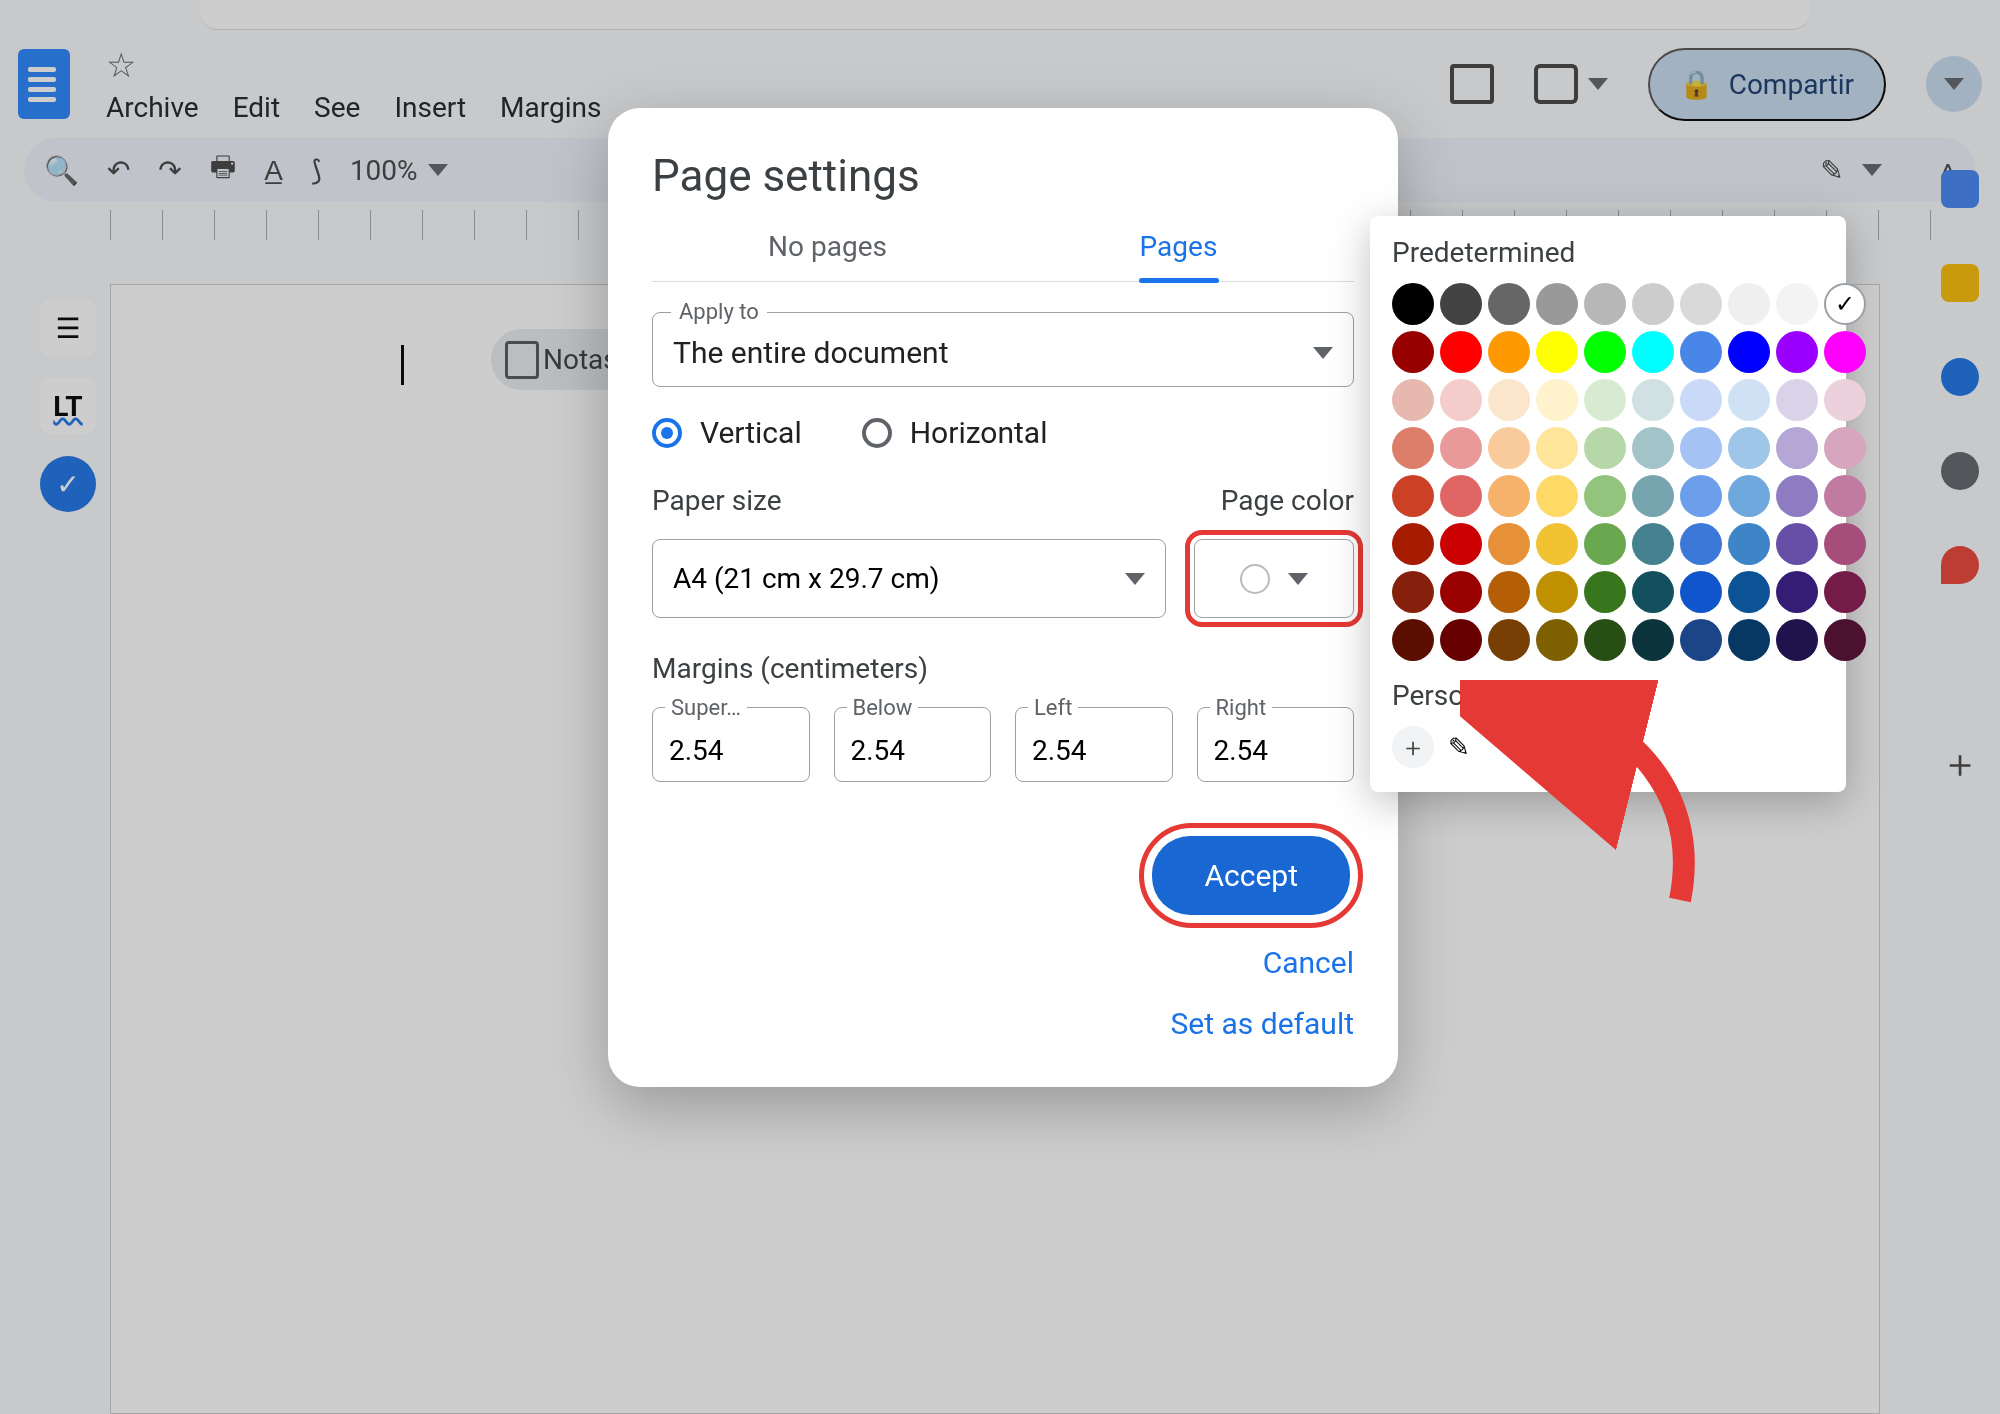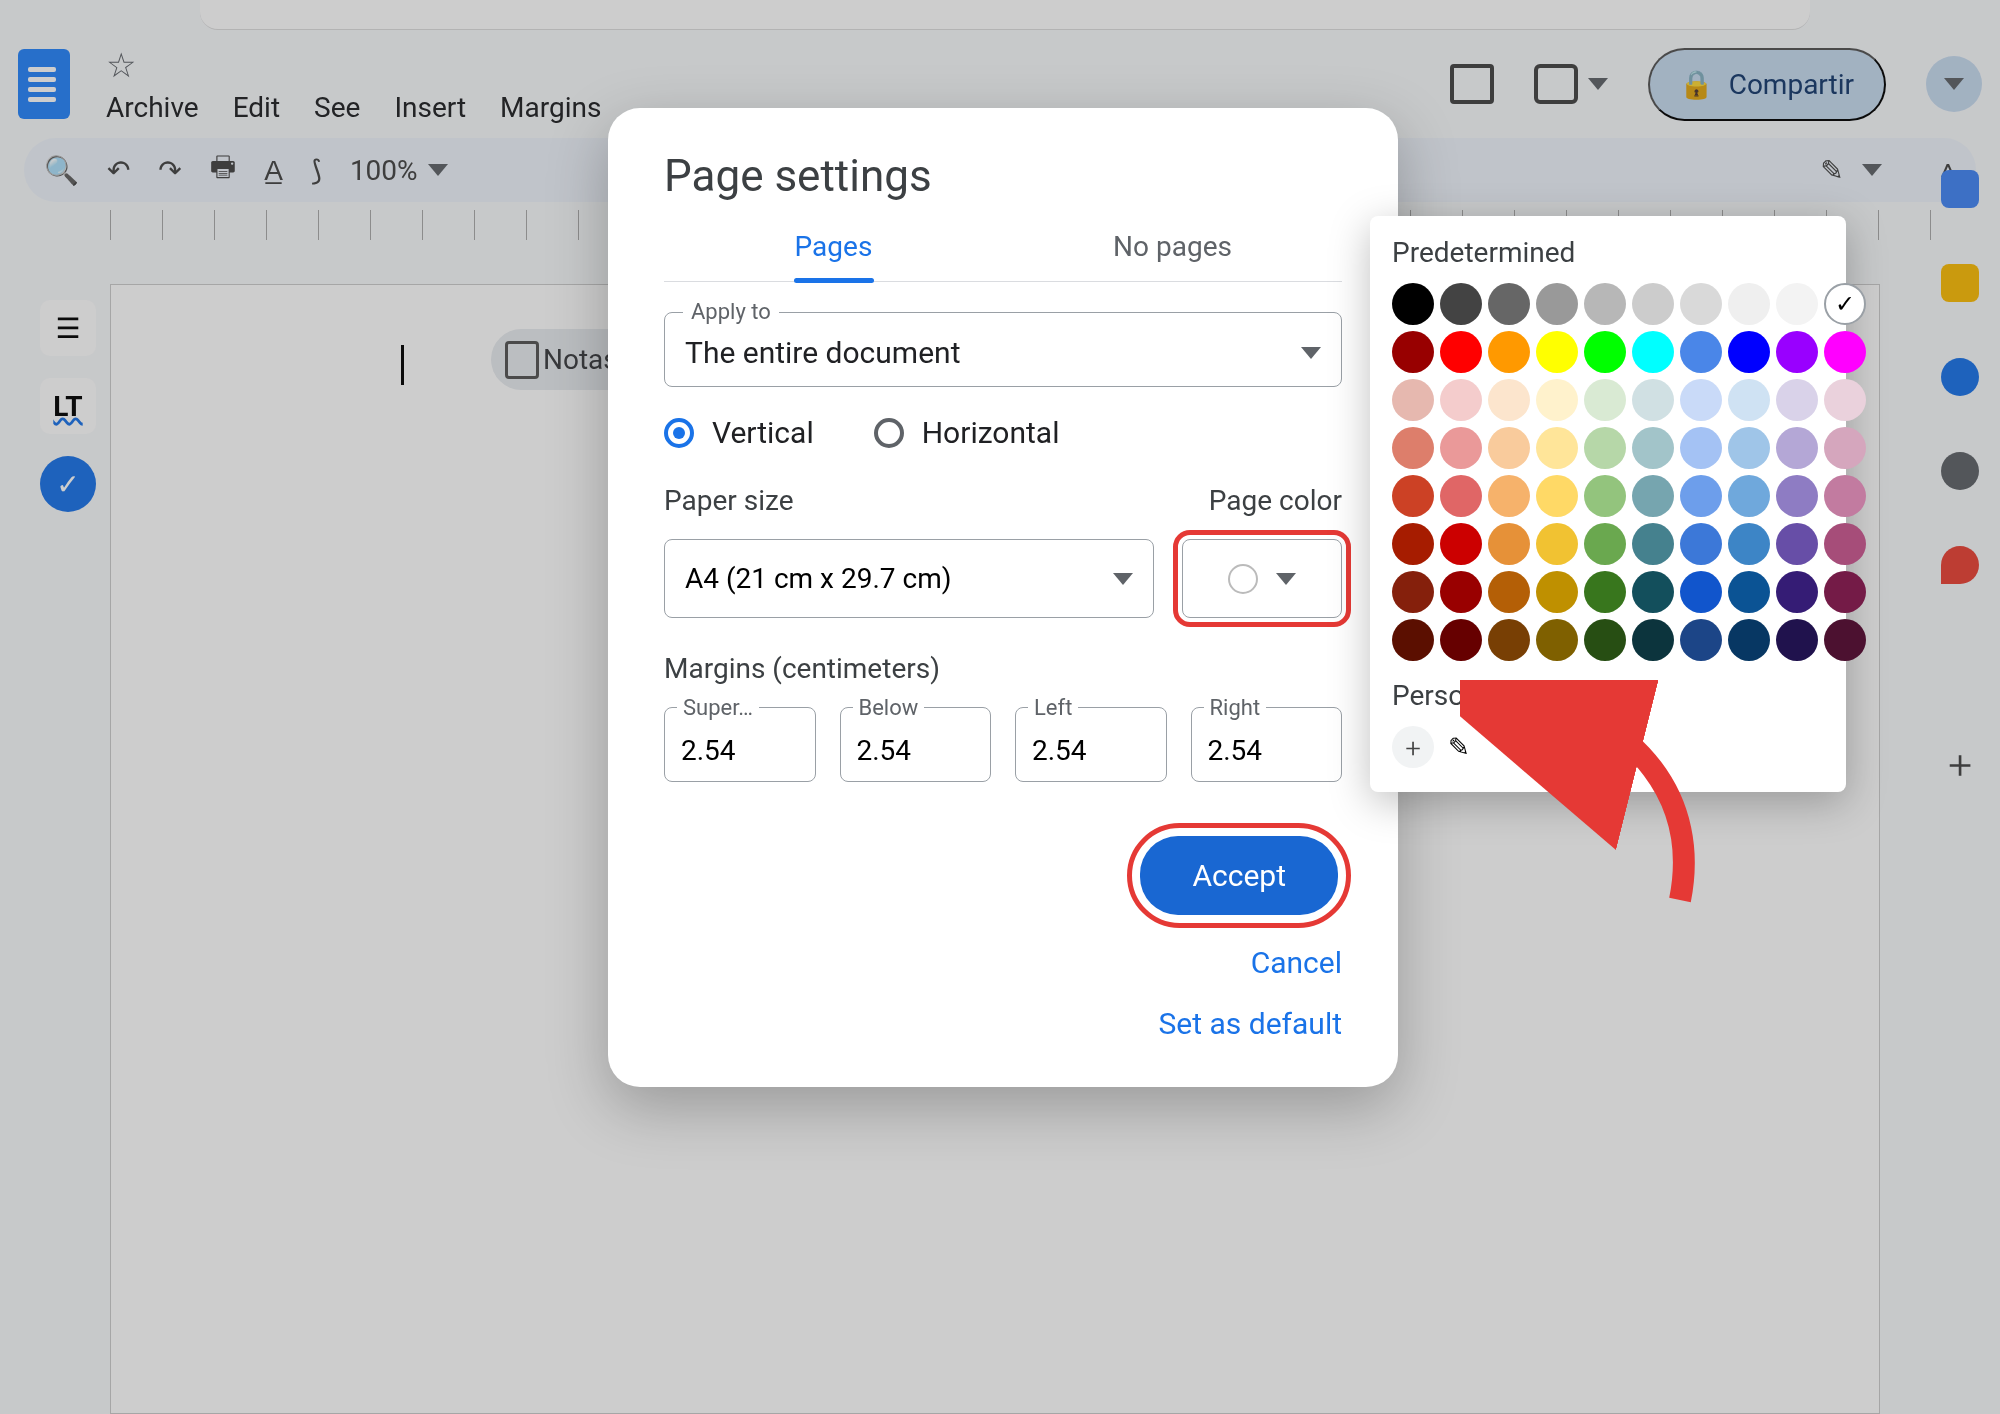--- a/index.html
+++ b/index.html
@@ -32,21 +32,21 @@
 .cursor{position:absolute; left:290px; top:60px; width:3px; height:40px; background:#000;}
 .note-chip{ position:absolute; left:380px; top:44px; background:#e7ebef; border-radius:34px; padding:14px 28px 14px 52px; font-size:28px; color:#3b3d40;}
 .note-chip::before{content:""; position:absolute; left:14px; top:12px; width:28px; height:32px; border:3px solid #555; border-radius:4px;}
 .right-rail{ position:absolute; right:10px; top:170px; width:60px; display:flex; flex-direction:column; gap:56px; align-items:center;}
 .rail-ic{ width:38px; height:38px; border-radius:8px;}
 
 
 .overlay{ position:absolute; inset:0; background:rgba(60,60,60,0.18);}
 
 
-.dialog{ position:absolute; left:608px; top:108px; width:790px; background:#fff; border-radius:32px; box-shadow:0 20px 60px rgba(0,0,0,0.25); padding:42px 56px 46px; }
+.dialog{ position:absolute; left:608px; top:108px; width:790px; background:#fff; border-radius:32px; box-shadow:0 20px 60px rgba(0,0,0,0.25); padding:42px 44px 46px; }
 .dlg-title{ font-size:44px; color:#3c4043; margin-bottom:28px;}
 .tabs{ display:flex; border-bottom:1px solid #dadce0; margin-bottom:30px;}
 .tab{ flex:1; text-align:center; font-size:28px; padding-bottom:18px; color:#5f6368;}
 .tab.active{ color:#1a73e8; position:relative;}
 .tab.active::after{content:""; position:absolute; left:50%; transform:translateX(-50%); bottom:-2px; width:80px; height:5px; background:#1a73e8; border-radius:3px;}
 .field-box{ border:1px solid #9aa0a6; border-radius:8px; padding:22px 20px 16px; position:relative; display:flex; align-items:center; justify-content:space-between; margin-bottom:28px;margin-top:28px;}
 .field-legend{ position:absolute; top:-14px; left:18px; background:#fff; padding:0 8px; font-size:22px; color:#5f6368;}
 .field-val{ font-size:30px; color:#202124;}
 .dd-arrow{ width:0;height:0; border-left:10px solid transparent; border-right:10px solid transparent; border-top:12px solid #5f6368;}
 .section-label{ font-size:28px; color:#3c4043; margin-bottom:22px;}
@@ -154,22 +154,22 @@
     <div style="height:40px"></div>
     <div style="font-size:40px;color:#444">＋</div>
   </div>
 </div>
 
 <div class="overlay"></div>
 
 <div class="dialog">
   <div class="dlg-title">Page settings</div>
   <div class="tabs">
+    <div class="tab">No pages</div>
     <div class="tab active">Pages</div>
-    <div class="tab">No pages</div>
   </div>
   <div class="field-box">
     <span class="field-legend">Apply to</span>
     <span class="field-val">The entire document</span>
     <span class="dd-arrow"></span>
   </div>
   <div class="radio-row">
     <label class="radio">
         <span class="radio-ic sel"></span>
         <span>Vertical</span>

